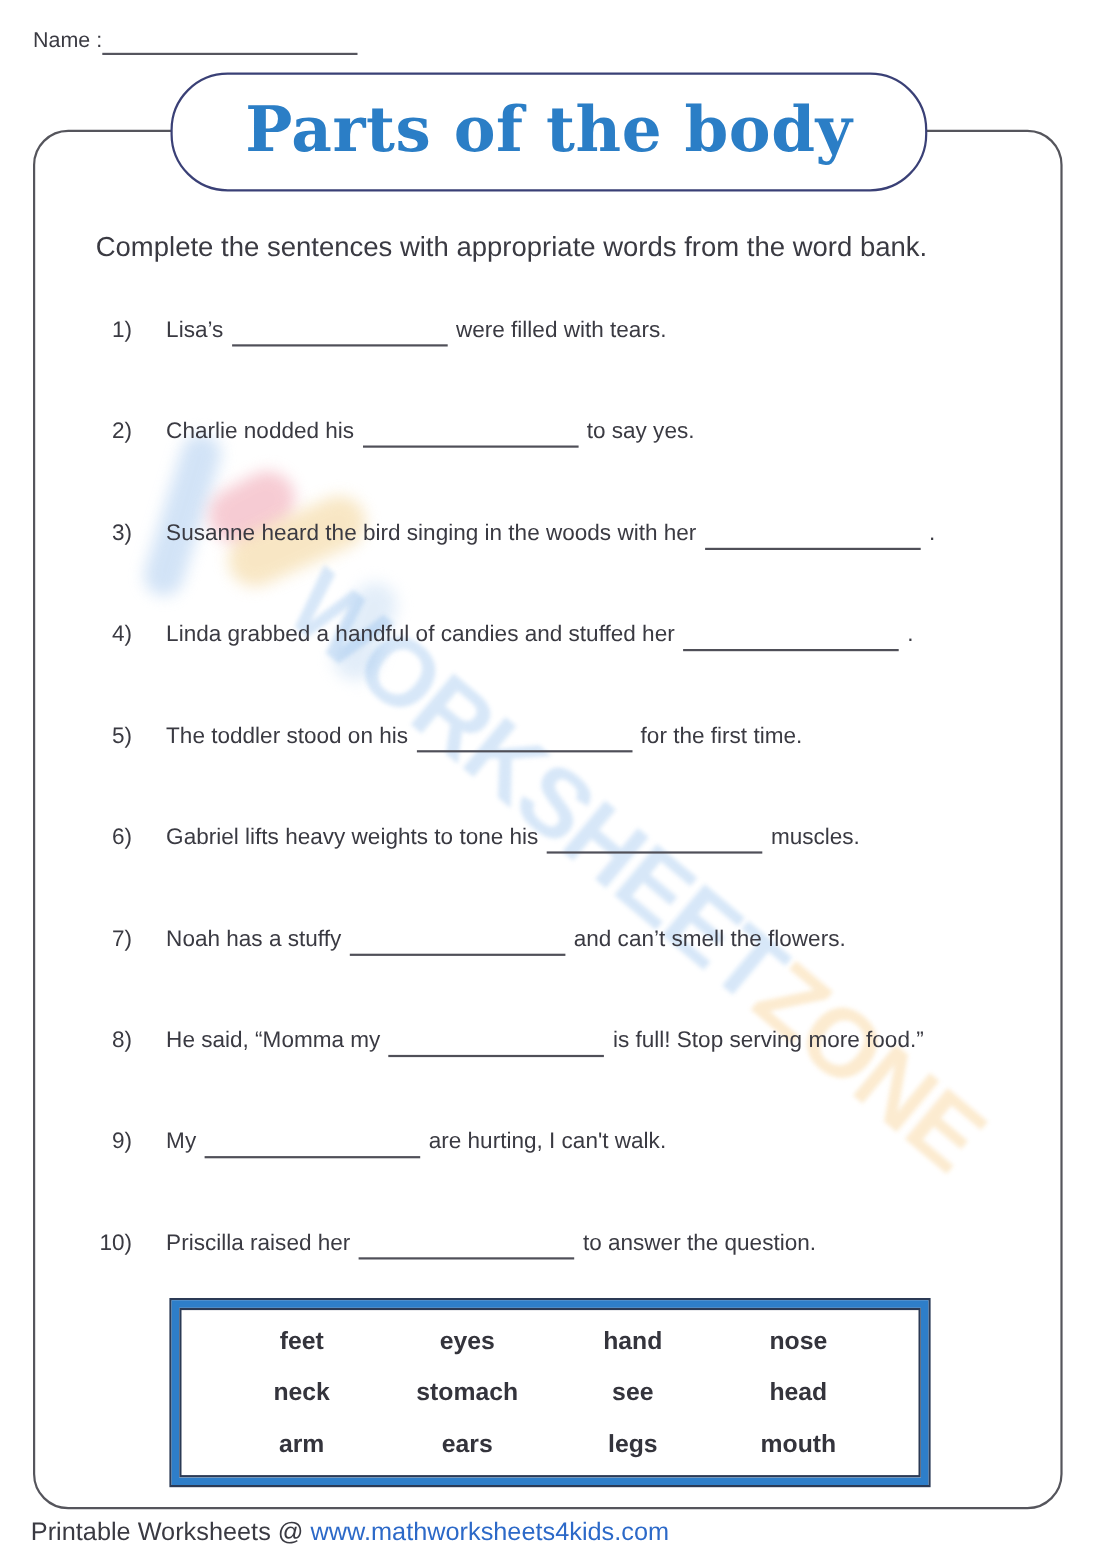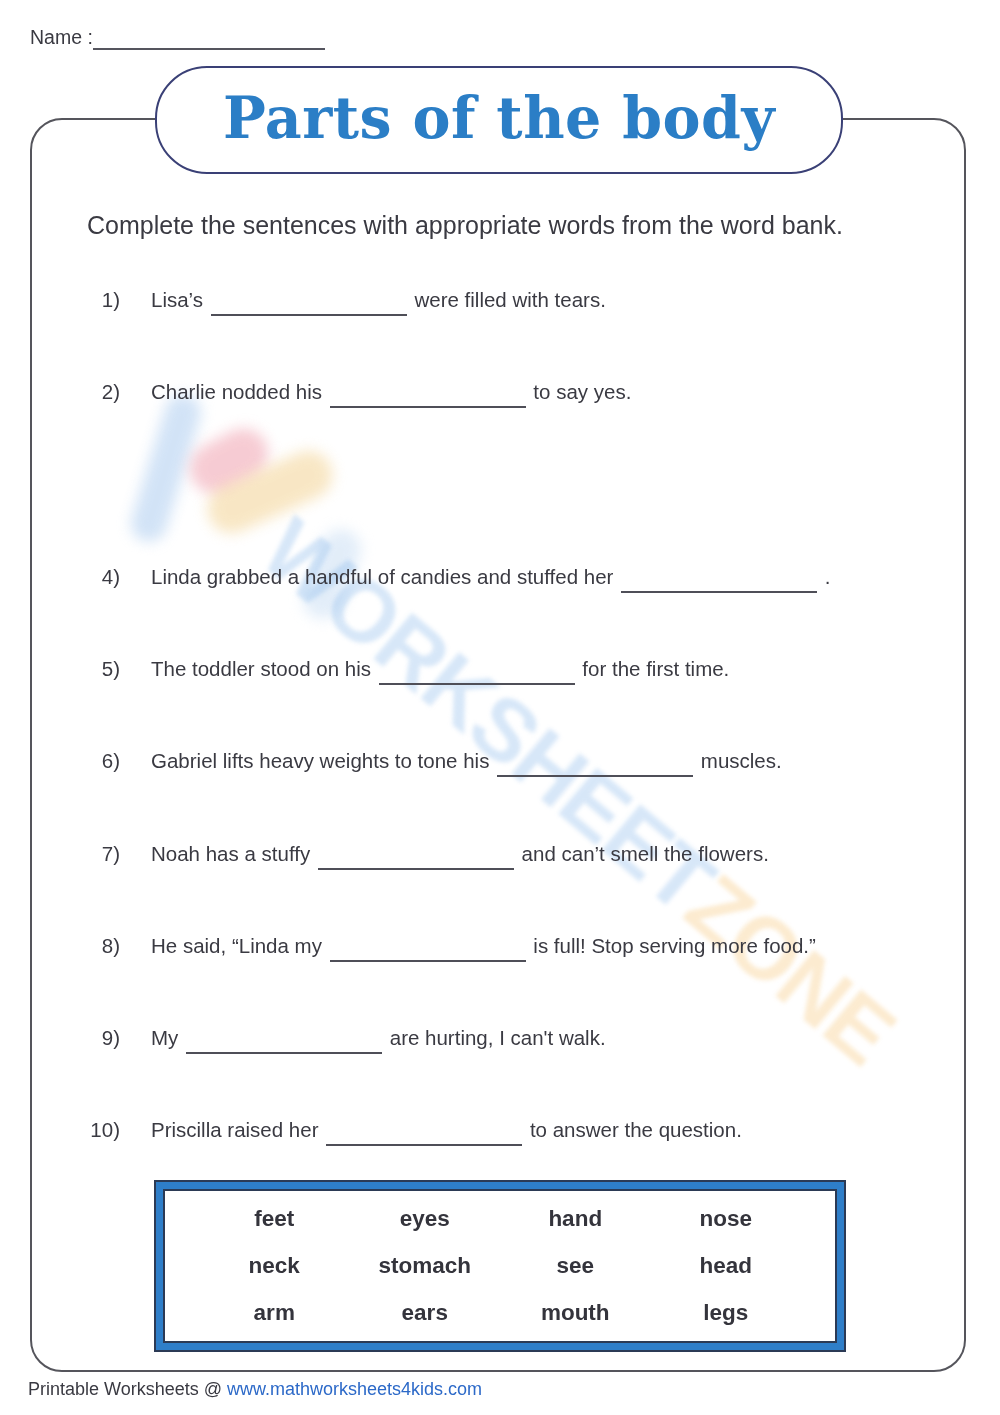--- a/index.html
+++ b/index.html
@@ -71,21 +71,21 @@
   .bank-grid {
     display:grid; grid-template-columns:repeat(4, 1fr);
     padding:5px 34px; height:calc(100% - 10px);
   }
   .bank-cell {
     text-align:center; font-weight:bold; font-size:22.5px;
     line-height:46px; color:#34343c; align-self:center;
   }
 
   
-  .footer { position:absolute; left:28px; top:1379px; font-size:18px; z-index:1; }
+  .footer { position:absolute; left:28px; top:1379px; font-size:23px; z-index:1; }
   .footer a { color:#2c69c8; text-decoration:none; }
 </style>
 </head>
 <body>
 
 <div class="wm-layer">
   <div class="wm-blob b1"></div>
   <div class="wm-blob b2"></div>
   <div class="wm-blob b3"></div>
   <div class="wm-blob b4"></div>
@@ -105,20 +105,25 @@
   <div class="q-row" style="top:168px">
     <span class="q-num">1)</span><span class="q-pre">Lisa’s</span>
     <span class="blank"></span>
     <span class="q-post">were filled with tears.</span>
   </div>
   <div class="q-row" style="top:260px">
     <span class="q-num">2)</span><span class="q-pre">Charlie nodded his</span>
     <span class="blank"></span>
     <span class="q-post">to say yes.</span>
   </div>
+  <div class="q-row" style="top:353px">
+    <span class="q-num">3)</span><span class="q-pre">Susanne heard the bird singing in the woods with her</span>
+    <span class="blank"></span>
+    <span class="q-post">.</span>
+  </div>
   <div class="q-row" style="top:445px">
     <span class="q-num">4)</span><span class="q-pre">Linda grabbed a handful of candies and stuffed her</span>
     <span class="blank"></span>
     <span class="q-post">.</span>
   </div>
   <div class="q-row" style="top:537px">
     <span class="q-num">5)</span><span class="q-pre">The toddler stood on his</span>
     <span class="blank"></span>
     <span class="q-post">for the first time.</span>
   </div>
@@ -126,21 +131,21 @@
     <span class="q-num">6)</span><span class="q-pre">Gabriel lifts heavy weights to tone his</span>
     <span class="blank"></span>
     <span class="q-post">muscles.</span>
   </div>
   <div class="q-row" style="top:722px">
     <span class="q-num">7)</span><span class="q-pre">Noah has a stuffy</span>
     <span class="blank"></span>
     <span class="q-post">and can’t smell the flowers.</span>
   </div>
   <div class="q-row" style="top:814px">
-    <span class="q-num">8)</span><span class="q-pre">He said, “Linda my</span>
+    <span class="q-num">8)</span><span class="q-pre">He said, “Momma my</span>
     <span class="blank"></span>
     <span class="q-post">is full! Stop serving more food.”</span>
   </div>
   <div class="q-row" style="top:906px">
     <span class="q-num">9)</span><span class="q-pre">My</span>
     <span class="blank"></span>
     <span class="q-post">are hurting, I can't walk.</span>
   </div>
   <div class="q-row" style="top:998px">
     <span class="q-num">10)</span><span class="q-pre">Priscilla raised her</span>
@@ -155,22 +160,22 @@
           <div class="bank-cell">feet</div>
           <div class="bank-cell">eyes</div>
           <div class="bank-cell">hand</div>
           <div class="bank-cell">nose</div>
           <div class="bank-cell">neck</div>
           <div class="bank-cell">stomach</div>
           <div class="bank-cell">see</div>
           <div class="bank-cell">head</div>
           <div class="bank-cell">arm</div>
           <div class="bank-cell">ears</div>
+          <div class="bank-cell">legs</div>
           <div class="bank-cell">mouth</div>
-          <div class="bank-cell">legs</div>
         </div>
       </div>
     </div>
   </div>
 </div>
 
 <div class="footer">
   <span>Printable Worksheets @ </span><a href="#">www.mathworksheets4kids.com</a>
 </div>
 

